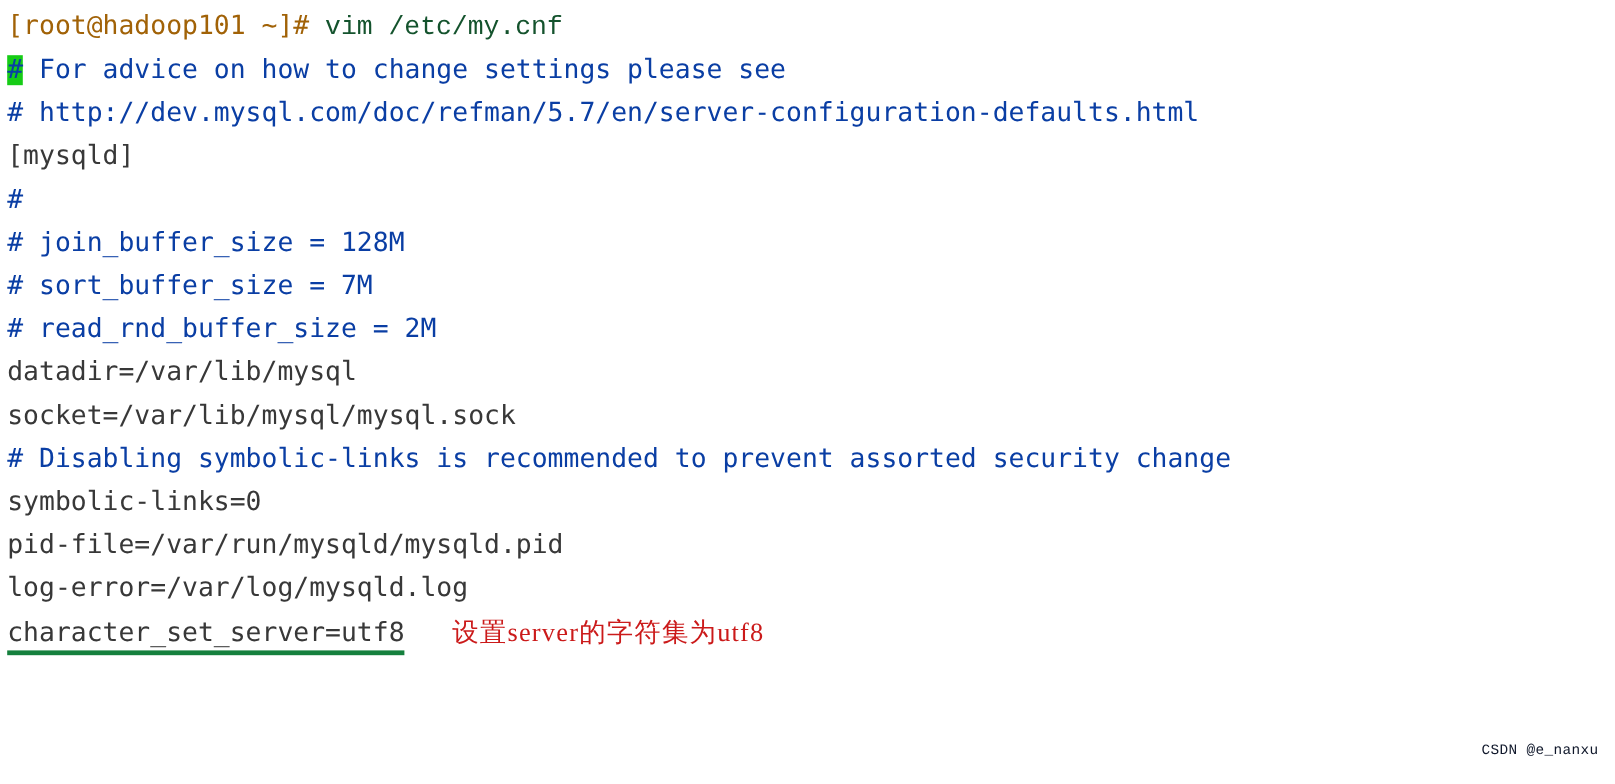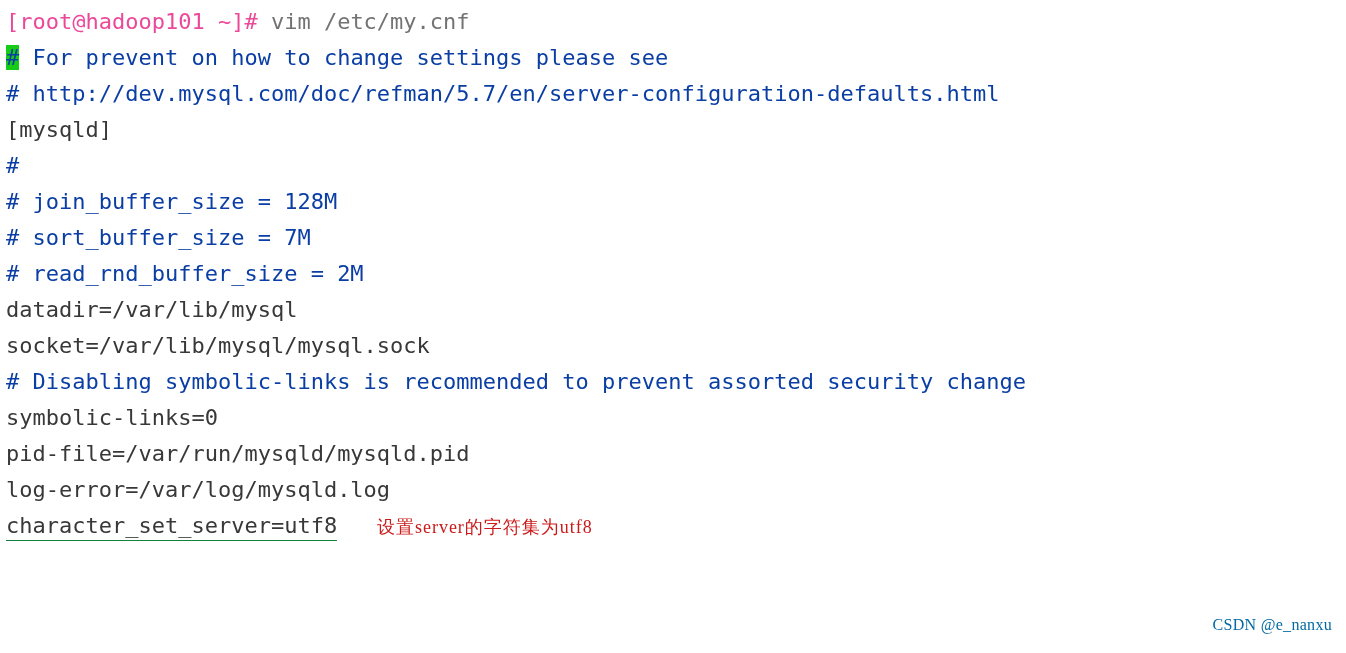--- a/index.html
+++ b/index.html
@@ -13,54 +13,54 @@
     line-height:36px;
     color:#383838;
     overflow:hidden;
   }
   .term{
     padding:4px 6px;
   }
   .line{
     white-space:pre;
   }
-  .prompt{color:#ec4899;}
-  .cmd{color:#737373;}
+  .prompt{color:#a16207;}
+  .cmd{color:#14532d;font-family:Liberation Mono, monospace;}
   .comment{color:#0a3ea4;}
   .cursor-green{
     color:#0a3ea4;
     background:#16cc16;
   }
   .annot{
     color:#cb1a1a;
     font-family:"SimSun","Songti SC","宋体",serif;
-    font-size:18px;
+    font-size:22px;
     letter-spacing:1px;
   }
   .underline-red{
-    border-bottom:1px solid #15803d;
+    border-bottom:4px solid #15803d;
     padding-bottom:2px;
   }
   .watermark{
     position:absolute;
     right:14px;
     bottom:10px;
-    color:#0369a1;
-    font-family:Liberation Serif, serif;
-    font-size:16px;
+    color:#0f172a;
+    font-family:Liberation Mono, monospace;
+    font-size:12px;
     letter-spacing:.3px;
   }
 </style>
 </head>
 <body>
 
 <div class="term">
   <div class="line"><span class="prompt">[root@hadoop101 ~]# </span><span class="cmd">vim /etc/my.cnf</span></div>
   <div class="line"></div>
-  <div class="line"><span class="cursor-green">#</span><span class="comment"> For prevent on how to change settings please see</span></div>
+  <div class="line"><span class="cursor-green">#</span><span class="comment"> For advice on how to change settings please see</span></div>
   <div class="line comment"># http://dev.mysql.com/doc/refman/5.7/en/server-configuration-defaults.html</div>
   <div class="line">[mysqld]</div>
   <div class="line comment">#</div>
   <div class="line comment"># join_buffer_size = 128M</div>
   <div class="line comment"># sort_buffer_size = 7M</div>
   <div class="line comment"># read_rnd_buffer_size = 2M</div>
   <div class="line">datadir=/var/lib/mysql</div>
   <div class="line">socket=/var/lib/mysql/mysql.sock</div>
   <div class="line"></div>
   <div class="line comment"># Disabling symbolic-links is recommended to prevent assorted security change</div>

